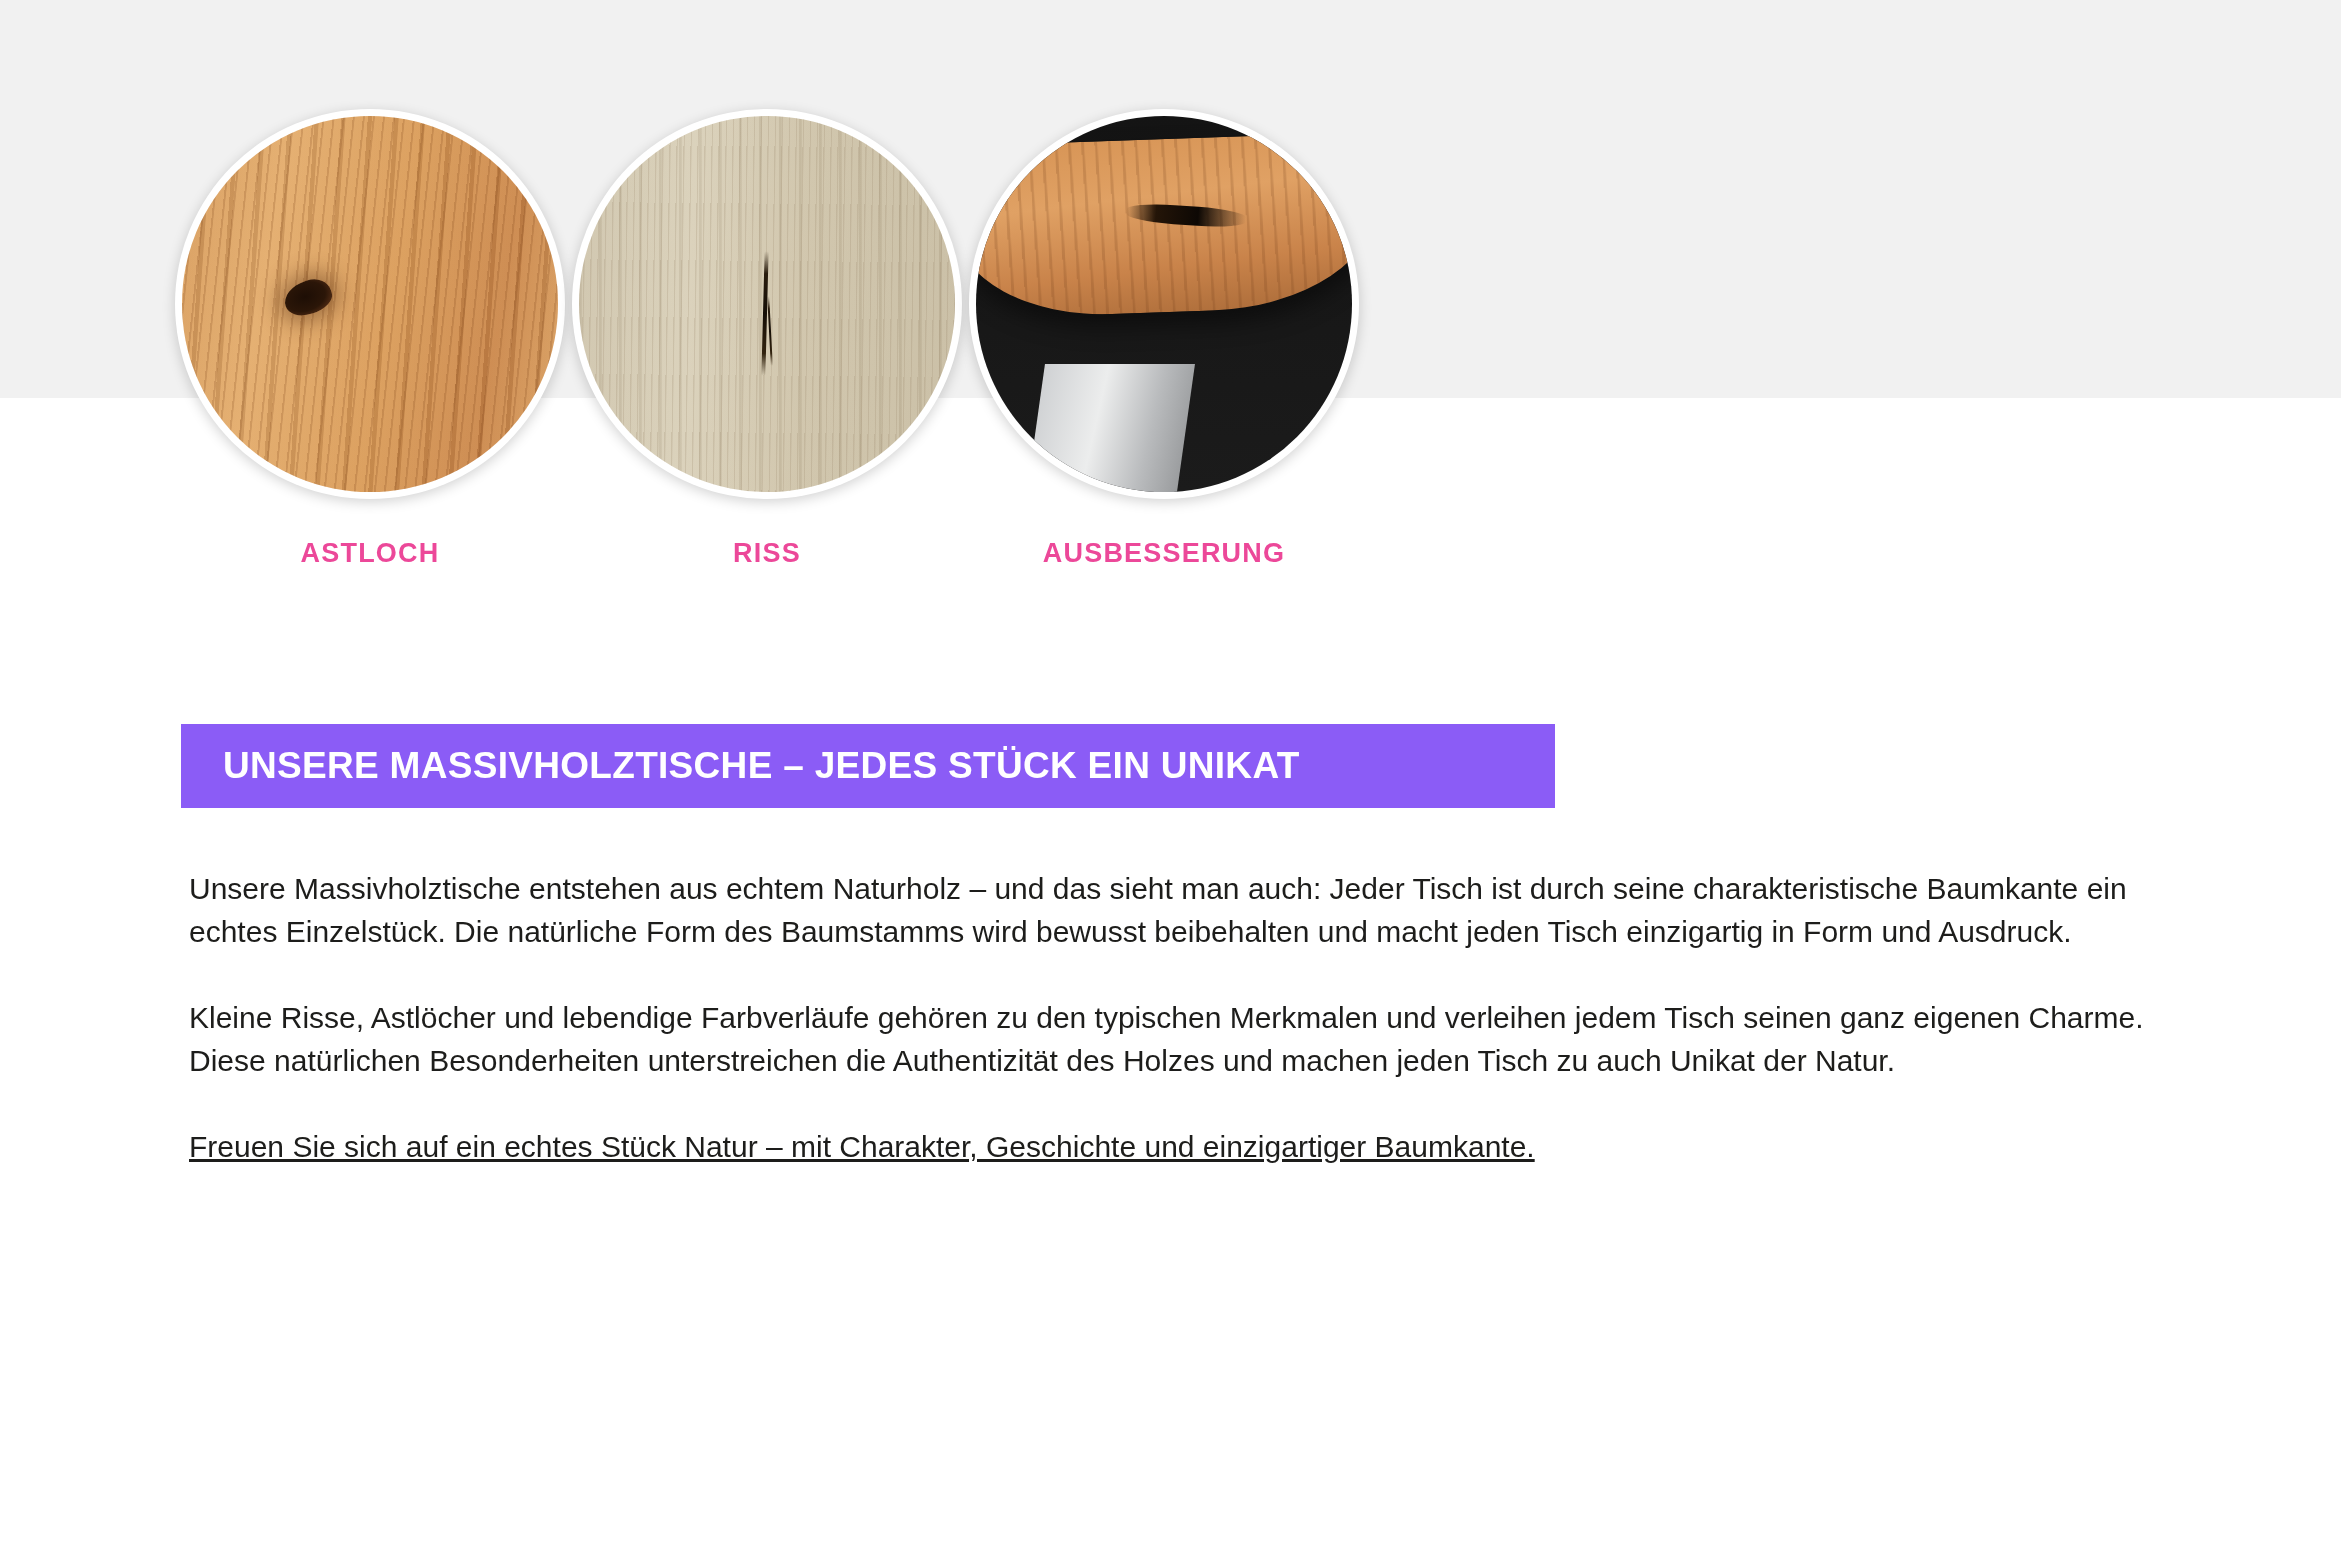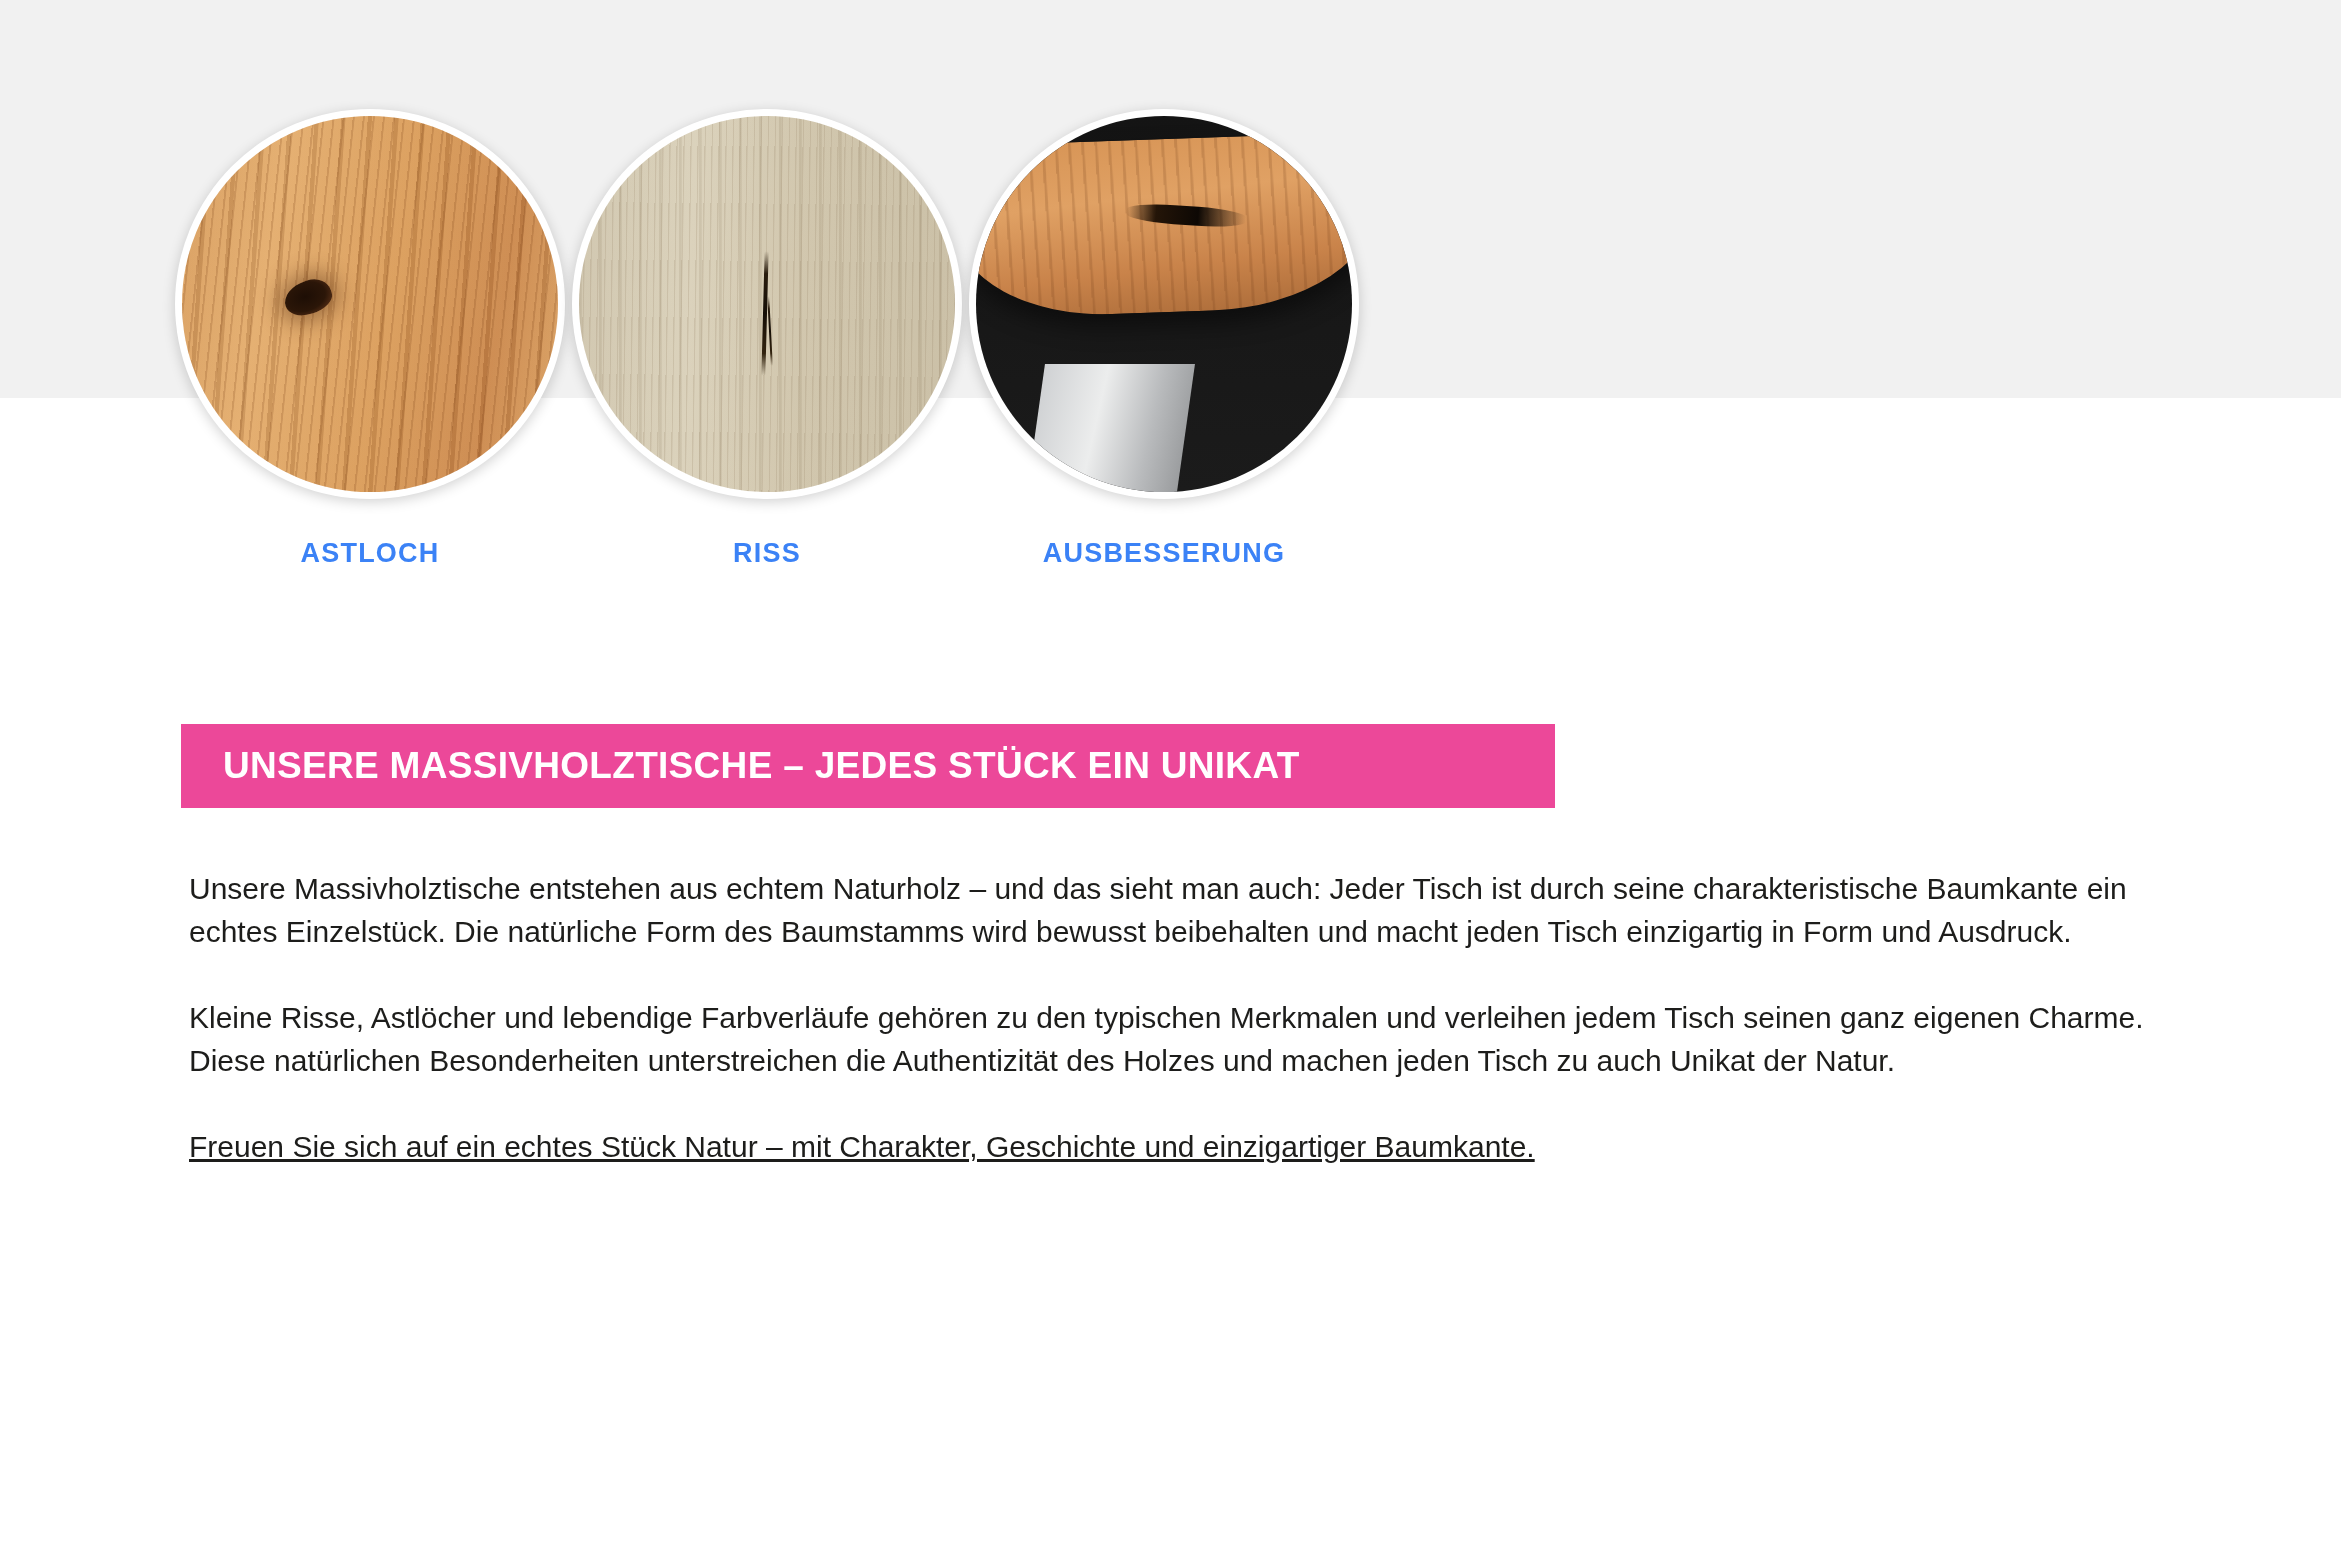--- a/index.html
+++ b/index.html
@@ -60,21 +60,21 @@
     height: 376px;
     border-radius: 50%;
     overflow: hidden;
     position: relative;
   }
   .feature-label {
     margin-top: 39px;
     font-size: 27px;
     font-weight: bold;
     letter-spacing: 1.2px;
-    color: #3b82f6;
+    color: #ec4899;
     text-align: center;
     white-space: nowrap;
   }
 
   
   .tex {
     position: absolute;
     inset: 0;
   }
 
@@ -227,21 +227,21 @@
     transform: skewX(-8deg);
   }
 
   
   .headline-bar {
     position: absolute;
     left: 181px;
     top: 724px;
     width: 1374px;
     height: 84px;
-    background: #ec4899;
+    background: #8b5cf6;
     display: flex;
     align-items: center;
   }
   .headline-bar h1 {
     margin: 0 0 0 42px;
     color: #ffffff;
     font-size: 37px;
     font-weight: bold;
     letter-spacing: 0.3px;
     white-space: nowrap;

